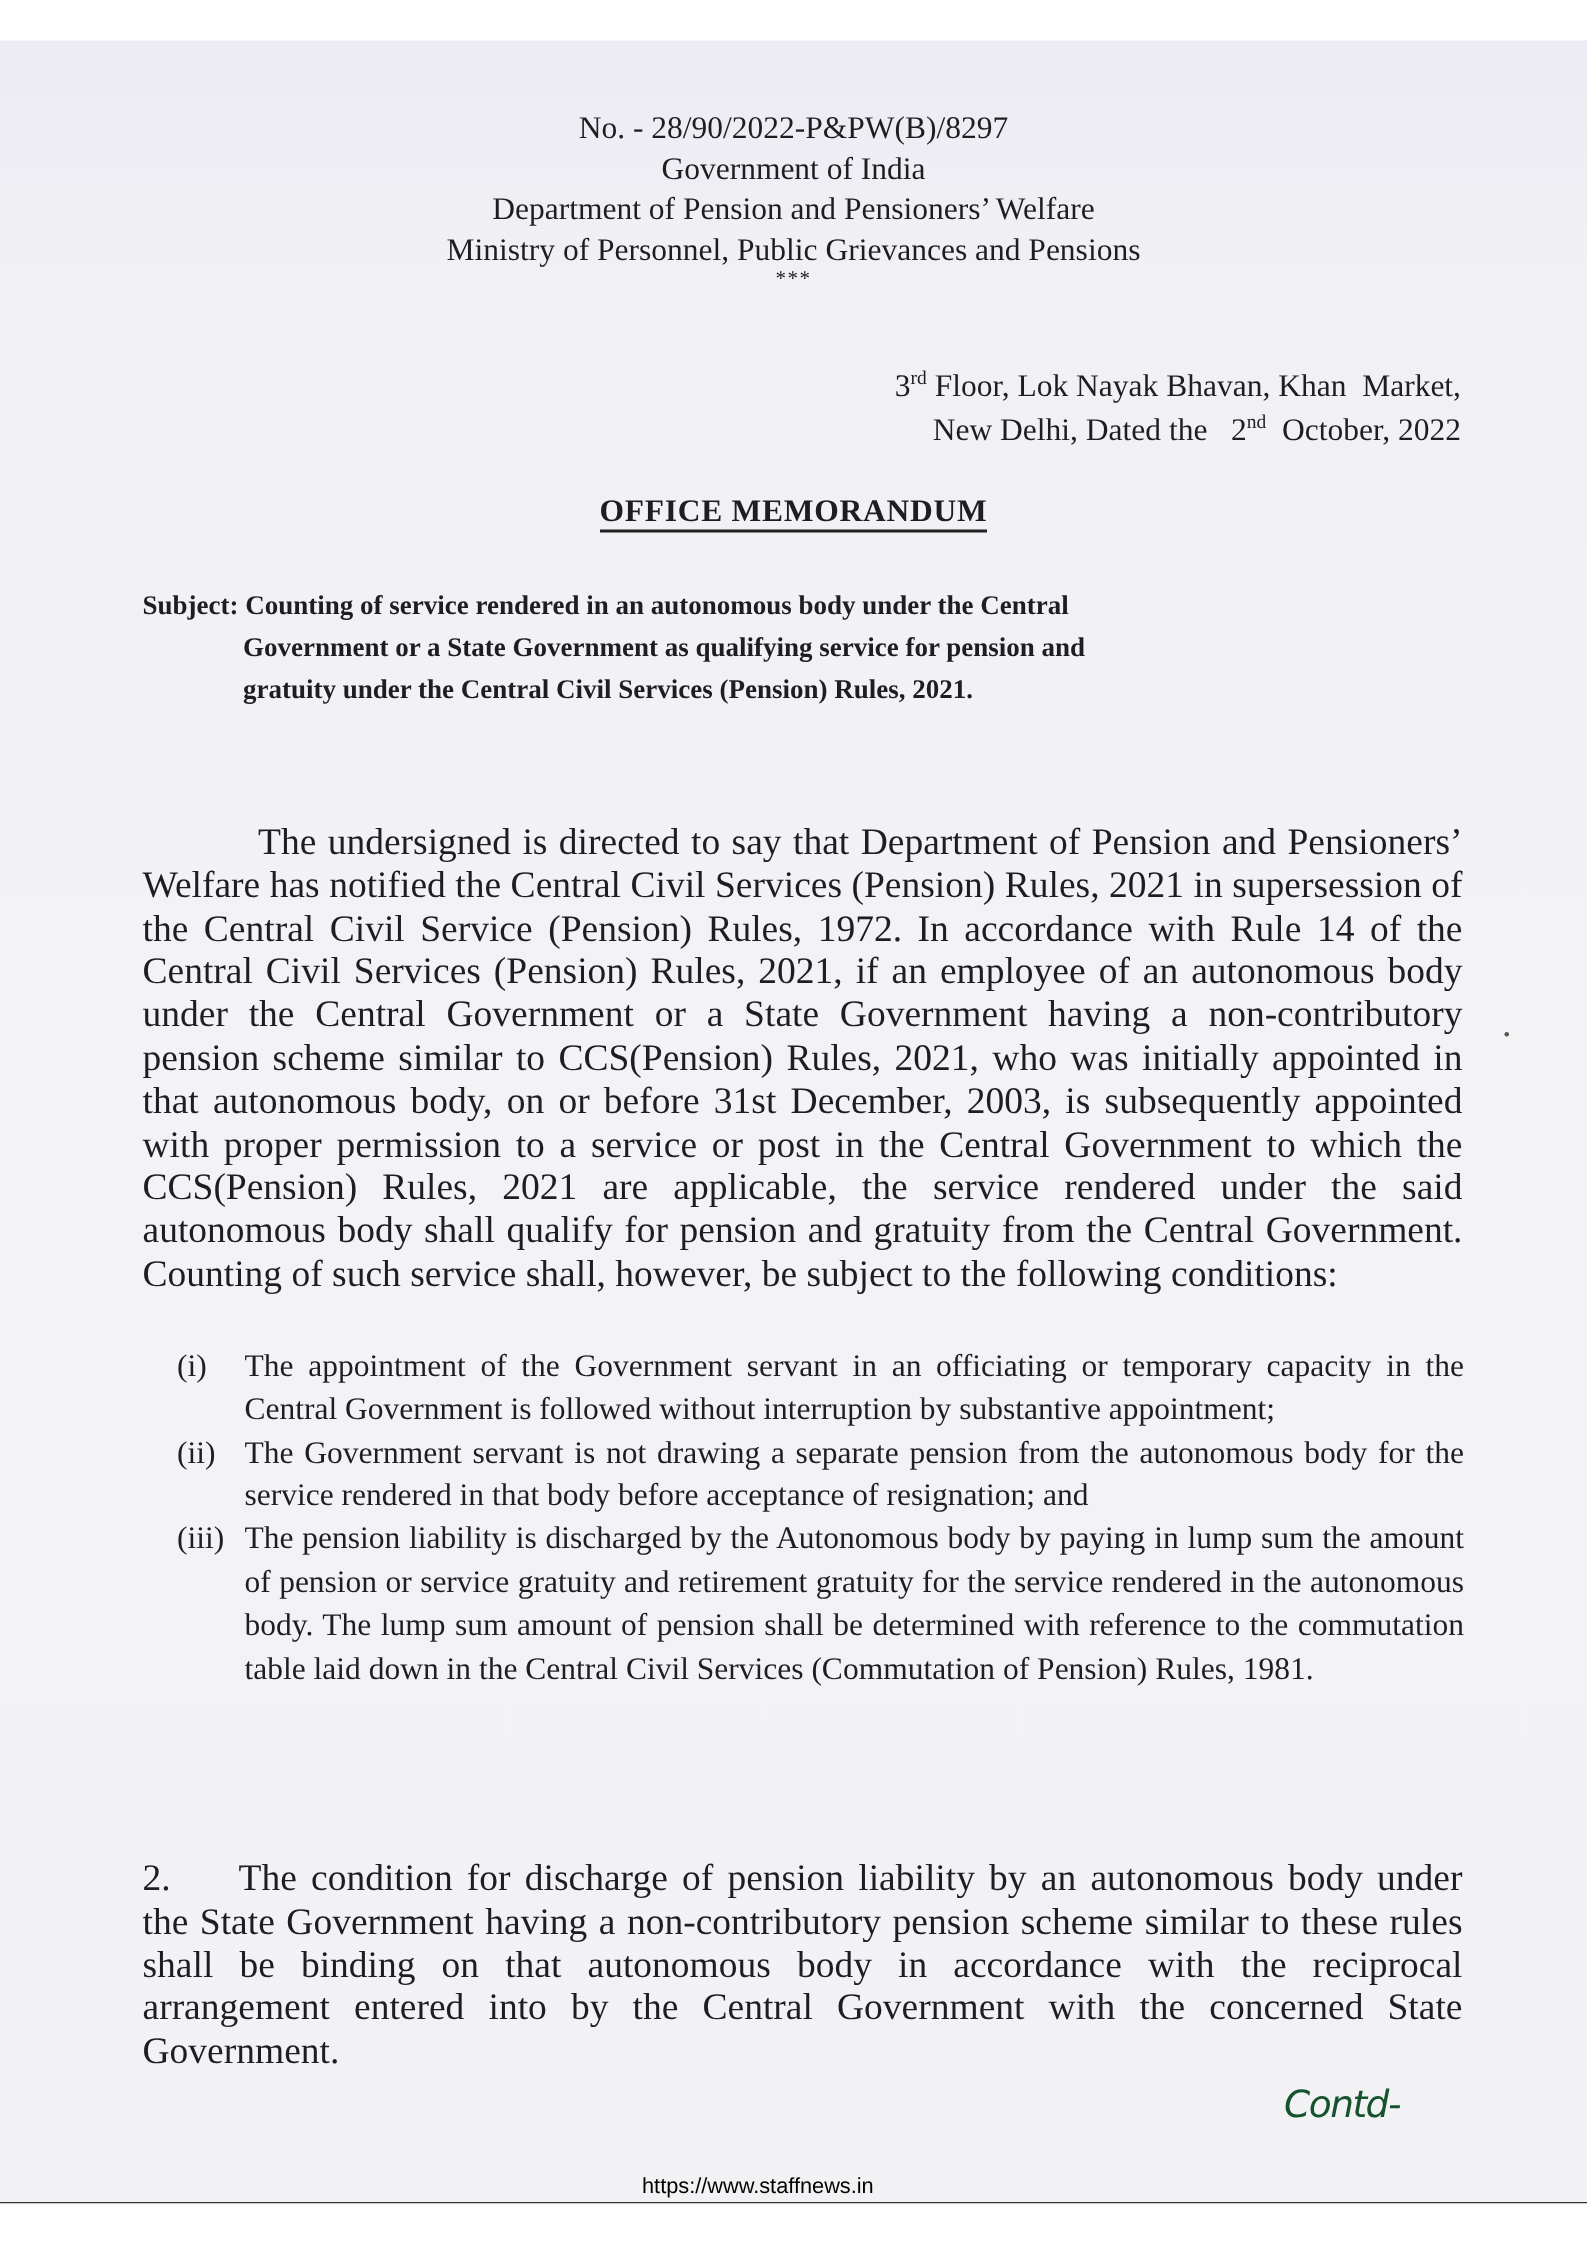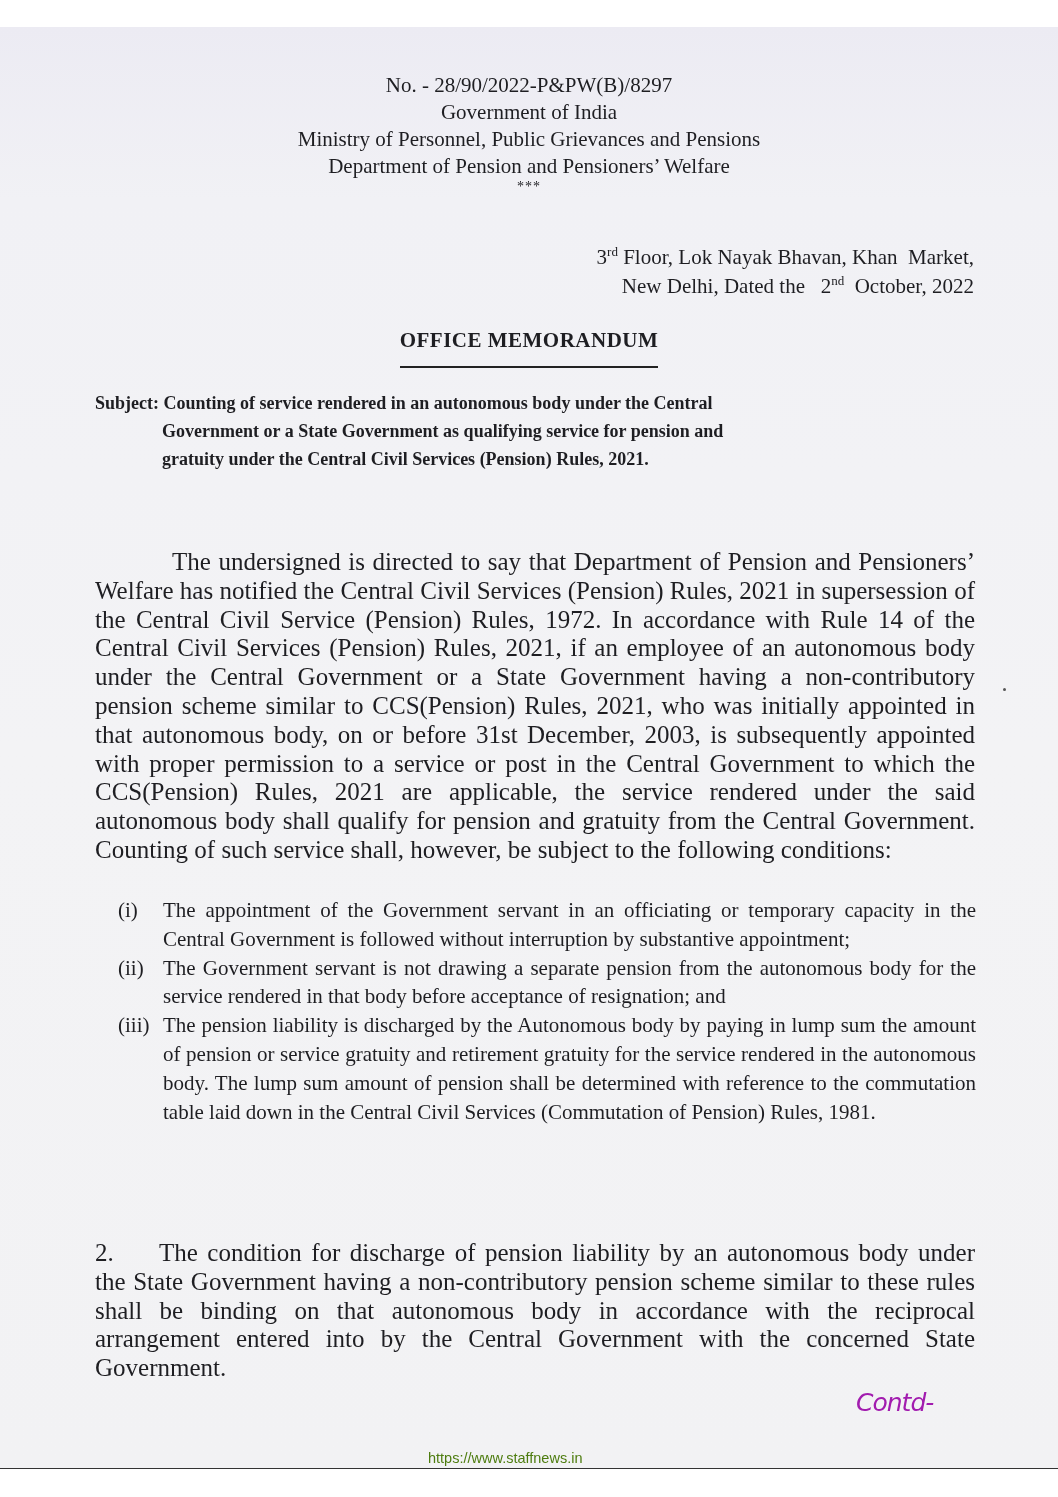--- a/index.html
+++ b/index.html
@@ -21,21 +21,21 @@
   .stars { font-size: 14px; line-height: 14px; letter-spacing: 1px; }
   .address {
     position: absolute; right: 84px; top: 243px; text-align: right;
     font-size: 21px; line-height: 29px;
   }
   .address sup { font-size: 13px; vertical-align: 8px; line-height: 0; }
   .om-title {
     position: absolute; left: 0; top: 328px; width: 1058px; text-align: center;
     font-size: 21px; font-weight: bold; letter-spacing: 0.5px;
   }
-  .om-title span { border-bottom: 2px solid #222; padding-bottom: 14px; }
+  .om-title span { border-bottom: 2px solid #222; padding-bottom: 1px; }
   .subject {
     position: absolute; left: 95px; top: 389px; width: 882px;
     font-size: 18px; line-height: 28px; font-weight: bold;
   }
   .subject .label { display: inline; }
   .subject .indent { padding-left: 67px; display: block; }
   .para {
     position: absolute; left: 95px; width: 880px;
     font-size: 25px; line-height: 28.8px; text-align: justify;
   }
@@ -45,44 +45,44 @@
     font-size: 21px; line-height: 28.8px;
   }
   .list-item { display: flex; text-align: justify; }
   .list-item .num { width: 45px; flex: none; }
   .list-item .txt { flex: 1; }
   .para2 { top: 1239px; }
   .para2 .pnum { display: inline-block; width: 64px; }
   .contd {
     position: absolute; left: 856px; top: 1388px;
     font-family: "DejaVu Sans", sans-serif; font-style: italic;
-    font-size: 25px; color: #a21caf; letter-spacing: -1px; text-align: center;
+    font-size: 25px; color: #14532d; letter-spacing: -1px; text-align: center;
   }
   .footer-url {
     position: absolute; left: 428px; top: 1450px;
-    font-family: "Liberation Sans", sans-serif; font-size: 14.5px; color: #4d7c0f;
+    font-family: "Liberation Sans", sans-serif; font-size: 14.5px; color: #000000;
   }
   .footer-line {
     position: absolute; left: 0; top: 1468px; width: 1058px; height: 1px; background: #333;
   }
   .footer-below {
     position: absolute; left: 0; top: 1469px; width: 1058px; height: 28px; background: #fff;
   }
   .dot { position: absolute; left: 1003px; top: 688px; width: 3px; height: 3px; border-radius: 50%; background: #555; }
 </style>
 </head>
 <body>
 
 <div class="paper"></div>
 
 <div class="header-block">
   <div>No. - 28/90/2022-P&amp;PW(B)/8297</div>
   <div>Government of India</div>
+  <div>Department of Pension and Pensioners’ Welfare</div>
   <div>Ministry of Personnel, Public Grievances and Pensions</div>
-  <div>Department of Pension and Pensioners’ Welfare</div>
   <div class="stars">***</div>
 </div>
 
 <div class="address">
   <div><span>3</span><sup>rd</sup><span style="white-space:pre"> Floor, Lok Nayak Bhavan, Khan  Market,</span></div>
   <div><span style="white-space:pre">New Delhi, Dated the   </span><span>2</span><sup>nd</sup><span style="white-space:pre">  October, 2022</span></div>
 </div>
 
 <div class="om-title"><span>OFFICE MEMORANDUM</span></div>
 

